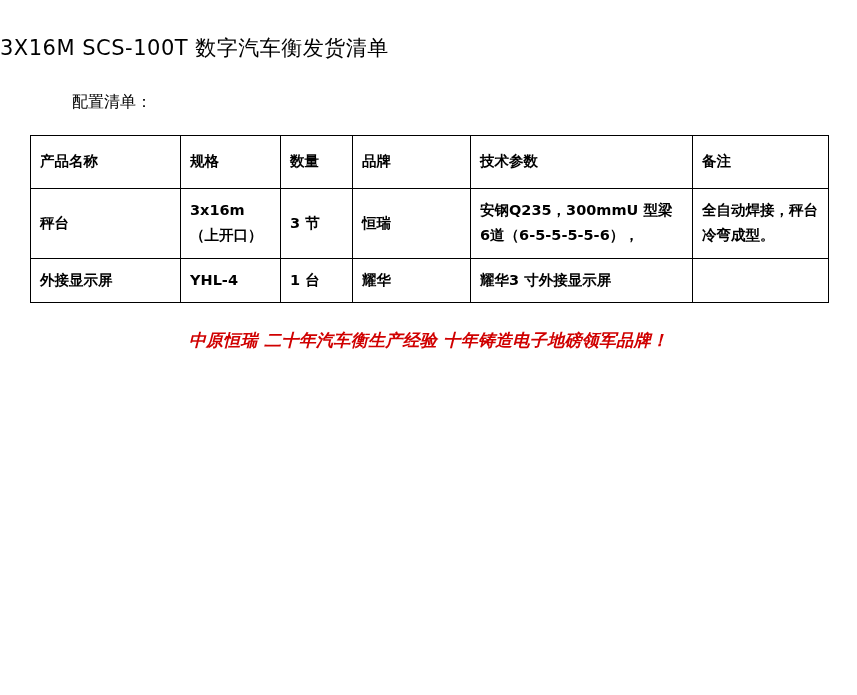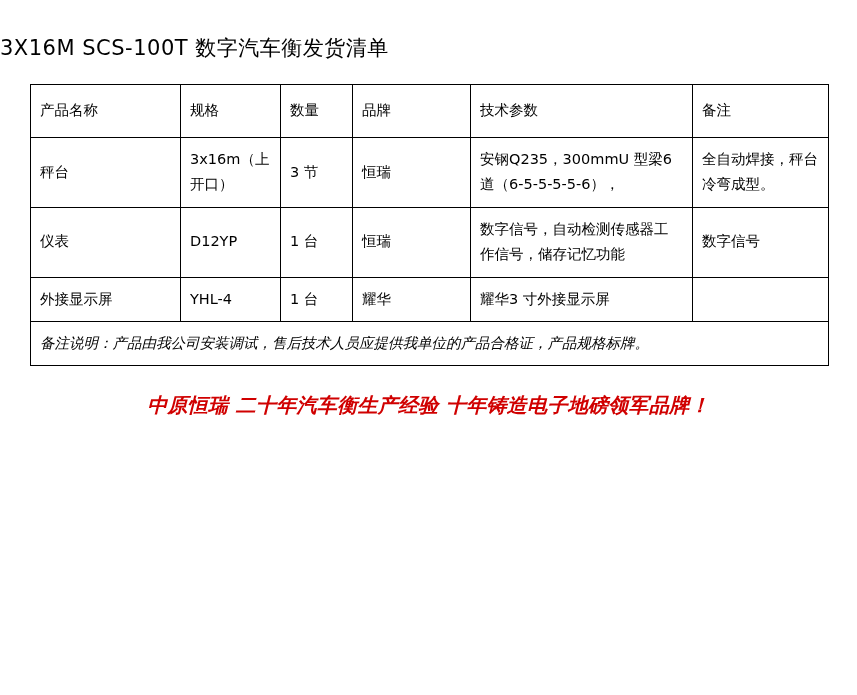--- a/index.html
+++ b/index.html
@@ -37,21 +37,21 @@
   table.config-table {
     border-collapse: collapse;
     margin-top: 22px;
     margin-left: 30px;
     width: 798px;
     table-layout: fixed;
   }
   table.config-table td, table.config-table th {
     border: 1px solid #000000;
     font-size: 14.5px;
-    font-weight: normal;
+    font-weight: bold;
     text-align: left;
     vertical-align: middle;
     padding: 9px 10px 9px 9px;
     line-height: 1.75;
     word-wrap: break-word;
   }
   .col-name   { width: 150px; }
   .col-spec   { width: 100px; }
   .col-qty    { width: 72px; }
   .col-brand  { width: 118px; }
@@ -61,33 +61,34 @@
   .note-row td {
     font-style: italic;
     font-size: 14.5px;
     padding-top: 11px;
     padding-bottom: 11px;
   }
   .footer {
     margin-top: 26px;
     text-align: center;
     color: #d00000;
-    font-size: 20px;
+    font-size: 17px;
     font-weight: bold;
     font-style: italic;
     letter-spacing: 0.3px;
   }
 </style>
 </head>
 <body>
 
 <div class="page">
 
   <div class="doc-title">3X16M SCS-100T 数字汽车衡发货清单</div>
 
+  <div class="subtitle">配置清单：</div>
 
   <table class="config-table">
     <colgroup>
       <col class="col-name">
       <col class="col-spec">
       <col class="col-qty">
       <col class="col-brand">
       <col class="col-param">
       <col class="col-remark">
     </colgroup>
@@ -104,42 +105,31 @@
       <tr>
         <td>秤台</td>
         <td>3x16m（上开口）</td>
         <td>3 节</td>
         <td>恒瑞</td>
         <td>安钢Q235，300mmU 型梁6道（6-5-5-5-5-6），</td>
         <td>全自动焊接，秤台冷弯成型。</td>
       </tr>
 
 
-      <tr>
-        <td>仪表</td>
-        <td>D12YP</td>
-        <td>1 台</td>
-        <td>恒瑞</td>
-        <td>数字信号，自动检测传感器工作信号，储存记忆功能</td>
-        <td>数字信号</td>
-      </tr>
 
 
       <tr>
         <td>外接显示屏</td>
         <td>YHL-4</td>
         <td>1 台</td>
         <td>耀华</td>
         <td>耀华3 寸外接显示屏</td>
         <td></td>
       </tr>
 
 
 
-      <tr class="note-row">
-        <td colspan="6">备注说明：产品由我公司安装调试，售后技术人员应提供我单位的产品合格证，产品规格标牌。</td>
-      </tr>
     </tbody>
   </table>
 
   <div class="footer">中原恒瑞 二十年汽车衡生产经验 十年铸造电子地磅领军品牌！</div>
 
 </div>
 
 </body></html>

